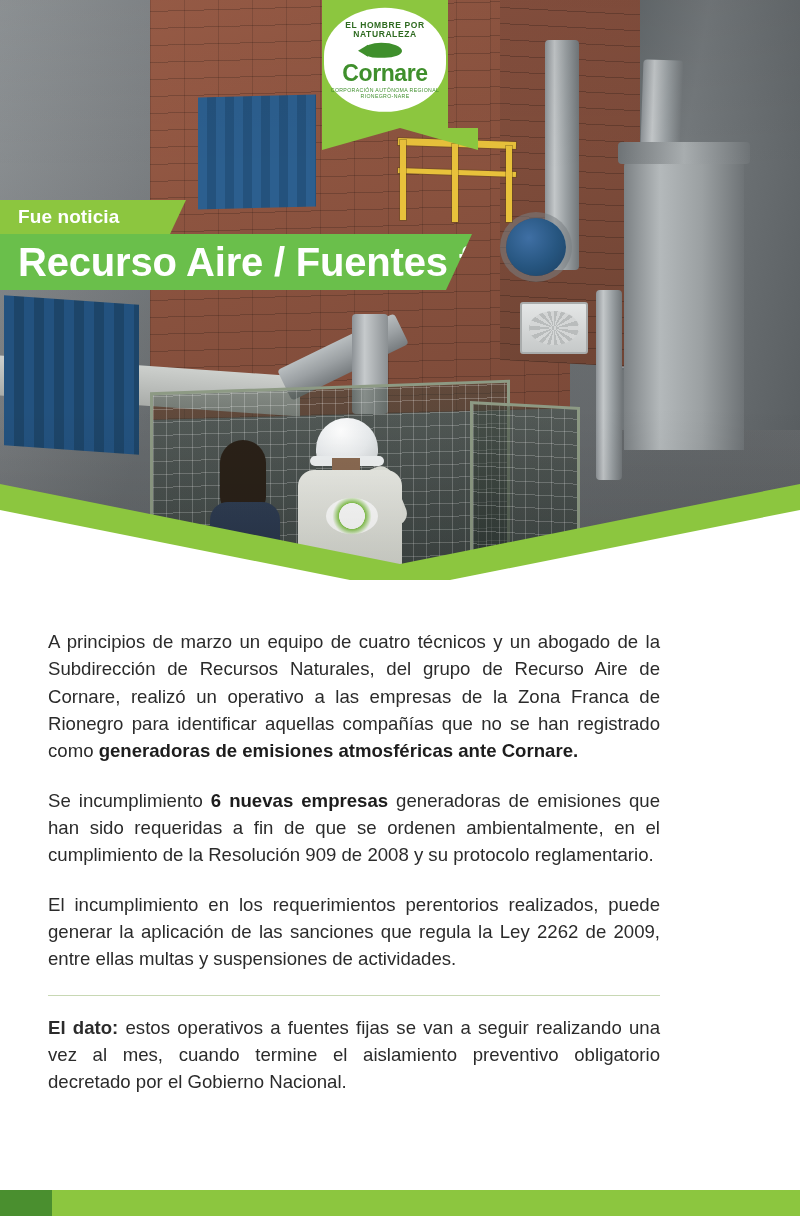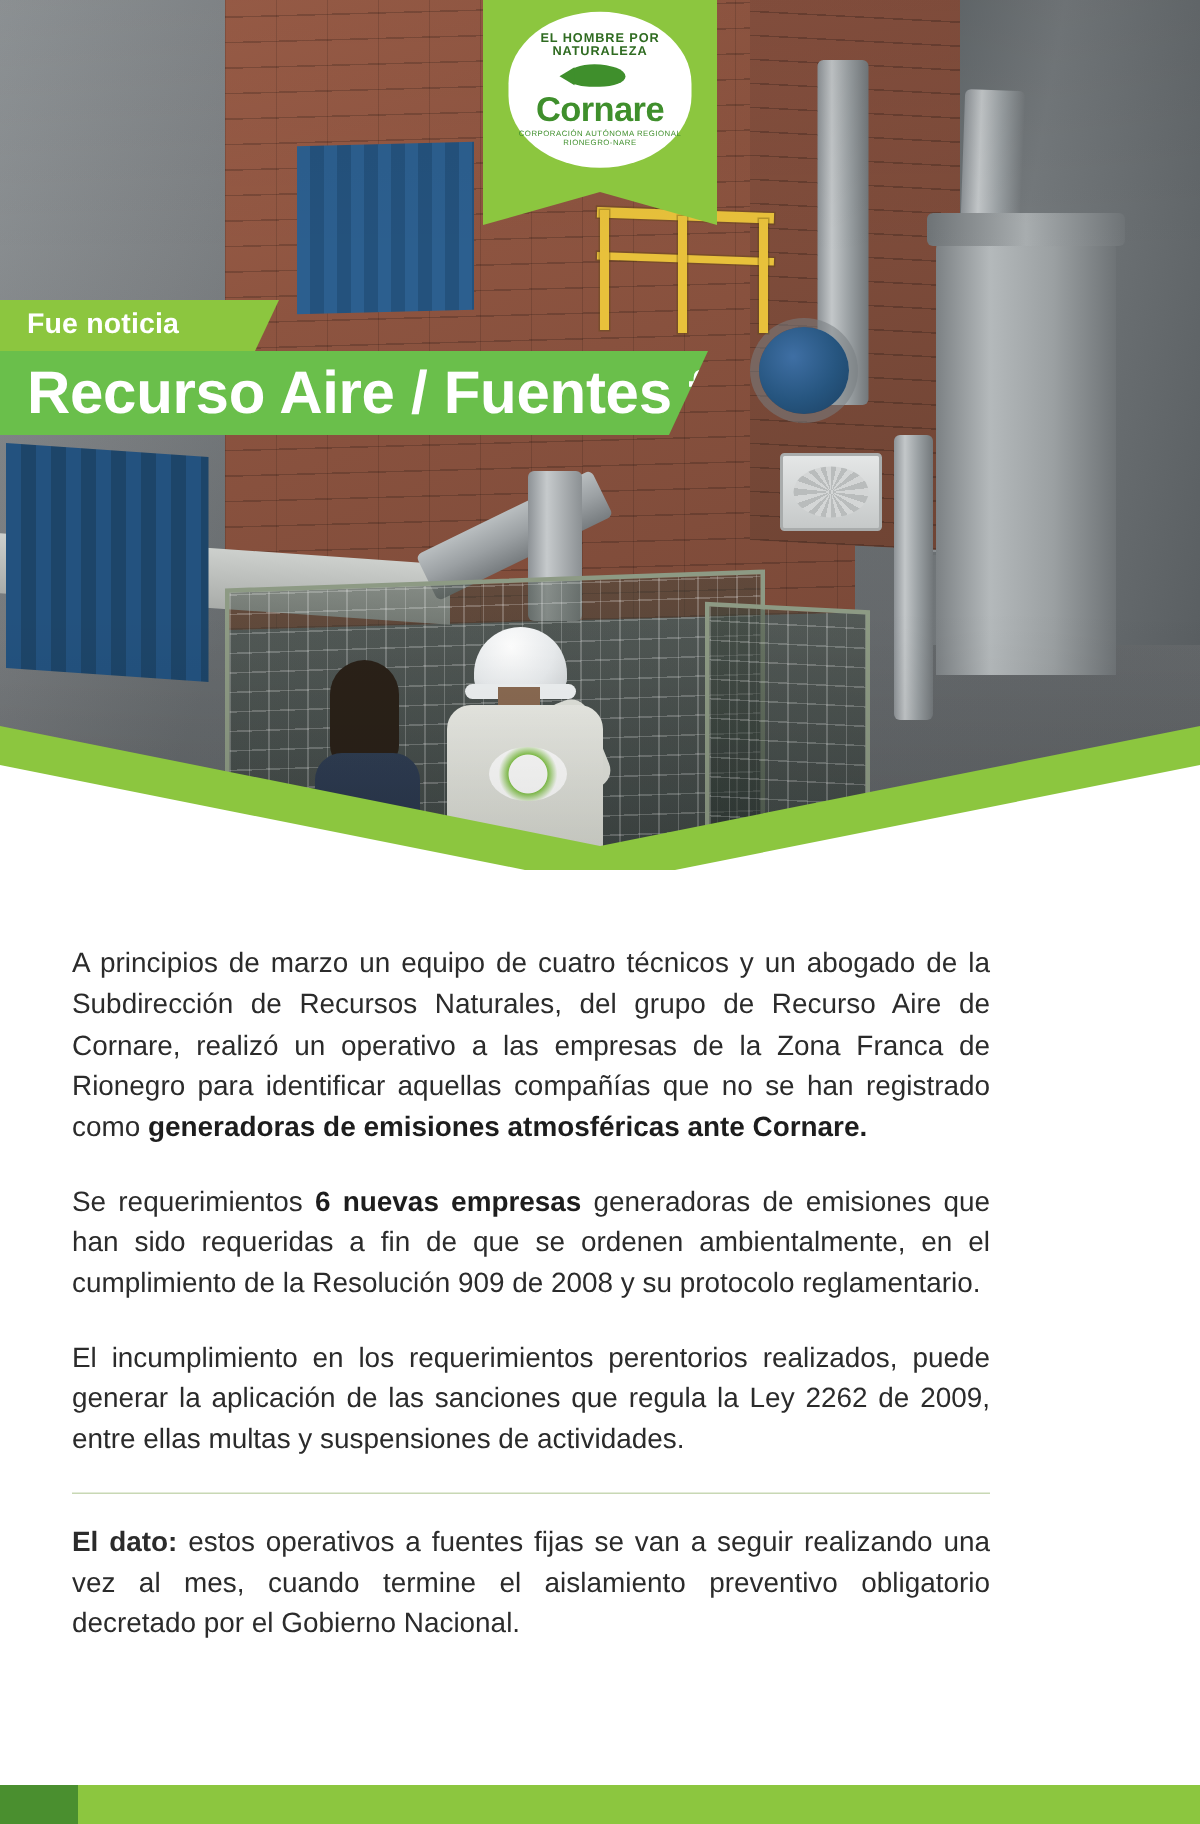--- a/index.html
+++ b/index.html
@@ -237,21 +237,21 @@
   
   .photo-shade {
     position: absolute; inset: 0;
     background: linear-gradient(180deg, rgba(0,0,0,.06) 0%, rgba(0,0,0,0) 30%, rgba(0,0,0,0) 70%, rgba(0,0,0,.10) 100%);
     pointer-events: none;
   }
 
   
   .logo-badge {
     position: absolute;
-    left: 322px; top: 0; width: 156px; height: 128px;
+    left: 322px; top: 0; width: 126px; height: 128px;
     background: #8cc63f;
     z-index: 6;
   }
   .logo-badge:after {
     content: "";
     position: absolute; left: 0; bottom: -22px;
     width: 0; height: 0;
     border-left: 78px solid #8cc63f;
     border-right: 78px solid #8cc63f;
     border-bottom: 22px solid transparent;
@@ -435,21 +435,21 @@
     <span class="kicker-text">Fue noticia</span>
   </div>
   <div class="title-bar">
     <span class="title-text">Recurso Aire / Fuentes fijas</span>
   </div>
 
   <div class="content">
 
     <p class="para"><span>A principios de marzo un equipo de cuatro técnicos y un abogado de la Subdirección de Recursos Naturales, del grupo de Recurso Aire de Cornare, realizó un operativo a las empresas de la Zona Franca de Rionegro para identificar aquellas compañías que no se han registrado como </span><b>generadoras de emisiones atmosféricas ante Cornare.</b></p>
 
-    <p class="para"><span>Se requerimientos </span><b>6 nuevas empresas</b><span> generadoras de emisiones que han sido requeridas a fin de que se ordenen ambientalmente, en el cumplimiento de la Resolución 909 de 2008 y su protocolo reglamentario.</span></p>
+    <p class="para"><span>Se incumplimiento </span><b>6 nuevas empresas</b><span> generadoras de emisiones que han sido requeridas a fin de que se ordenen ambientalmente, en el cumplimiento de la Resolución 909 de 2008 y su protocolo reglamentario.</span></p>
 
     <p class="para">El incumplimiento en los requerimientos perentorios realizados, puede generar la aplicación de las sanciones que regula la Ley 2262 de 2009, entre ellas multas y suspensiones de actividades.</p>
 
     <div class="divider"></div>
 
     <p class="footnote"><b>El dato:</b><span> estos operativos a fuentes fijas se van a seguir realizando una vez al mes, cuando termine el aislamiento preventivo obligatorio decretado por el Gobierno Nacional.</span></p>
   </div>
 
   <div class="bottom-bar">
     <div class="dark"></div>

